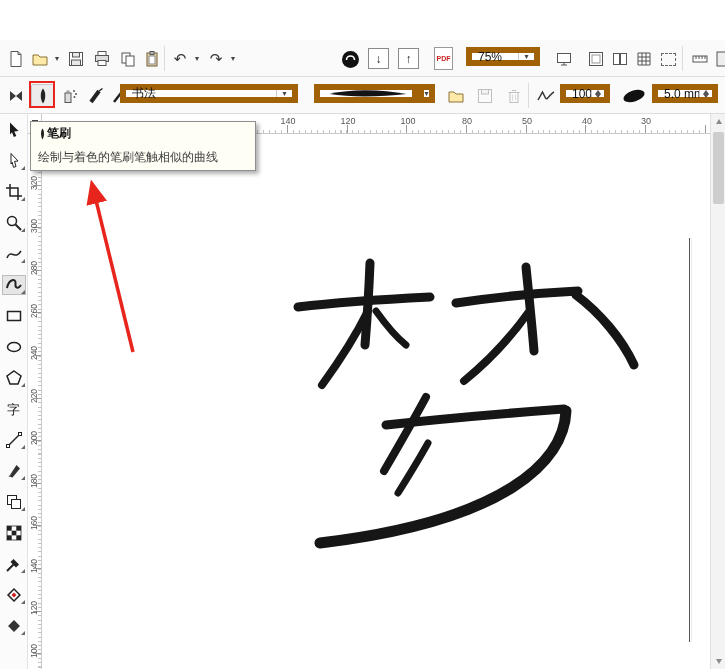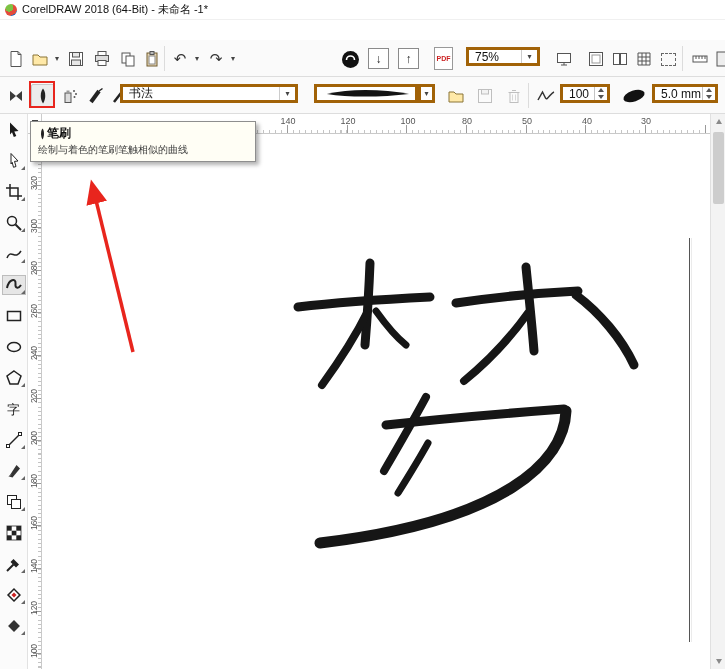--- a/index.html
+++ b/index.html
@@ -23,21 +23,21 @@
   .toolbar{top:40px;height:37px;}
   .propbar{top:77px;height:37px;}
   .tbtn{position:absolute;top:7px;width:24px;height:24px;display:flex;align-items:center;justify-content:center;}
   .tbtn.narrow{width:14px;}
   .caret{font-size:8px;color:#444;line-height:1;}
   .vsep{position:absolute;top:6px;width:1px;height:25px;background:#dcdcdc;}
   .ti{display:block;}
   .disabled{opacity:.35;}
   .pressed{background:#ececec;border:1px solid #c8c8c8;border-radius:2px;}
 
-  .combo{position:absolute;top:7px;height:19px;background:#fff;border:3px solid #a16207;display:flex;align-items:center;font-size:12px;color:#111;}
+  .combo{position:absolute;top:7px;height:19px;background:#fff;border:6px solid #a16207;display:flex;align-items:center;font-size:12px;color:#111;}
   .combo .combo-label{flex:1;padding-left:6px;white-space:nowrap;overflow:hidden;}
   .combo .combo-caret{width:16px;align-self:stretch;border-left:1px solid #ccc;display:flex;align-items:center;justify-content:center;}
   .spin{width:13px;align-self:stretch;border-left:1px solid #c4c4c4;display:flex;flex-direction:column;}
   .spin>div{flex:1;display:flex;align-items:center;justify-content:center;}
   .tri-up{width:0;height:0;border-left:3px solid transparent;border-right:3px solid transparent;border-bottom:4px solid #555;}
   .tri-dn{width:0;height:0;border-left:3px solid transparent;border-right:3px solid transparent;border-top:4px solid #555;}
 
   .io-box{position:absolute;top:8px;width:21px;height:21px;border:1px solid #8a8a8a;background:#fff;display:flex;align-items:center;justify-content:center;font-size:12px;color:#222;}
   .pdf-box{position:absolute;top:7px;width:19px;height:23px;border:1px solid #999;background:#fff;display:flex;align-items:center;justify-content:center;font-size:7px;font-weight:bold;color:#c22;}
 
@@ -75,36 +75,32 @@
   .scroll-btn{position:absolute;left:0;width:15px;height:15px;display:flex;align-items:center;justify-content:center;background:#f3f3f3;}
   .scroll-btn.up{top:0;} .scroll-btn.down{bottom:0;}
   .scroll-thumb{position:absolute;left:2px;top:18px;width:11px;height:72px;background:#cdcdcd;border-radius:2px;}
   .s-tri-up{width:0;height:0;border-left:3px solid transparent;border-right:3px solid transparent;border-bottom:5px solid #8a8a8a;}
   .s-tri-dn{width:0;height:0;border-left:3px solid transparent;border-right:3px solid transparent;border-top:5px solid #8a8a8a;}
 
   
   .tooltip{position:absolute;left:30px;top:121px;width:226px;background:#fffef5;border:1px solid #8e8e8e;box-shadow:3px 3px 4px rgba(0,0,0,.3);z-index:40;padding:3px 7px 4px 7px;}
   .tooltip-title-row{display:flex;align-items:center;}
   .tooltip-title{font-size:12px;font-weight:bold;color:#111;}
-  .tooltip-desc{font-size:10px;color:#3c3c3c;margin-top:1px;white-space:nowrap;}
+  .tooltip-desc{font-size:12px;color:#3c3c3c;margin-top:7px;white-space:nowrap;}
 
   
   .anno-box{position:absolute;left:29px;top:81px;width:26px;height:27px;border:2px solid var(--annotation-red);z-index:45;pointer-events:none;}
   .overlay{position:absolute;left:0;top:0;z-index:50;pointer-events:none;}
   .overlay line{stroke:var(--annotation-red);stroke-width:3.5;}
 </style>
 </head>
 <body>
 
 <div id="app">
 
-  <div class="titlebar">
-    <span class="app-logo"></span>
-    <span>CorelDRAW 2018 (64-Bit) - 未命名 -1*</span>
-  </div>
 
 
   <div class="toolbar">
     <div class="tbtn" style="left:4px">
       <svg class="ti" width="18" height="18" viewBox="0 0 18 18">
           <path d="M4 1.5 h7 l3 3 v12 h-10 z" fill="#fff" stroke="#555"></path>
           <path d="M11 1.5 v3 h3" fill="none" stroke="#555"></path>
         </svg>
     </div>
     <div class="tbtn" style="left:28px">

